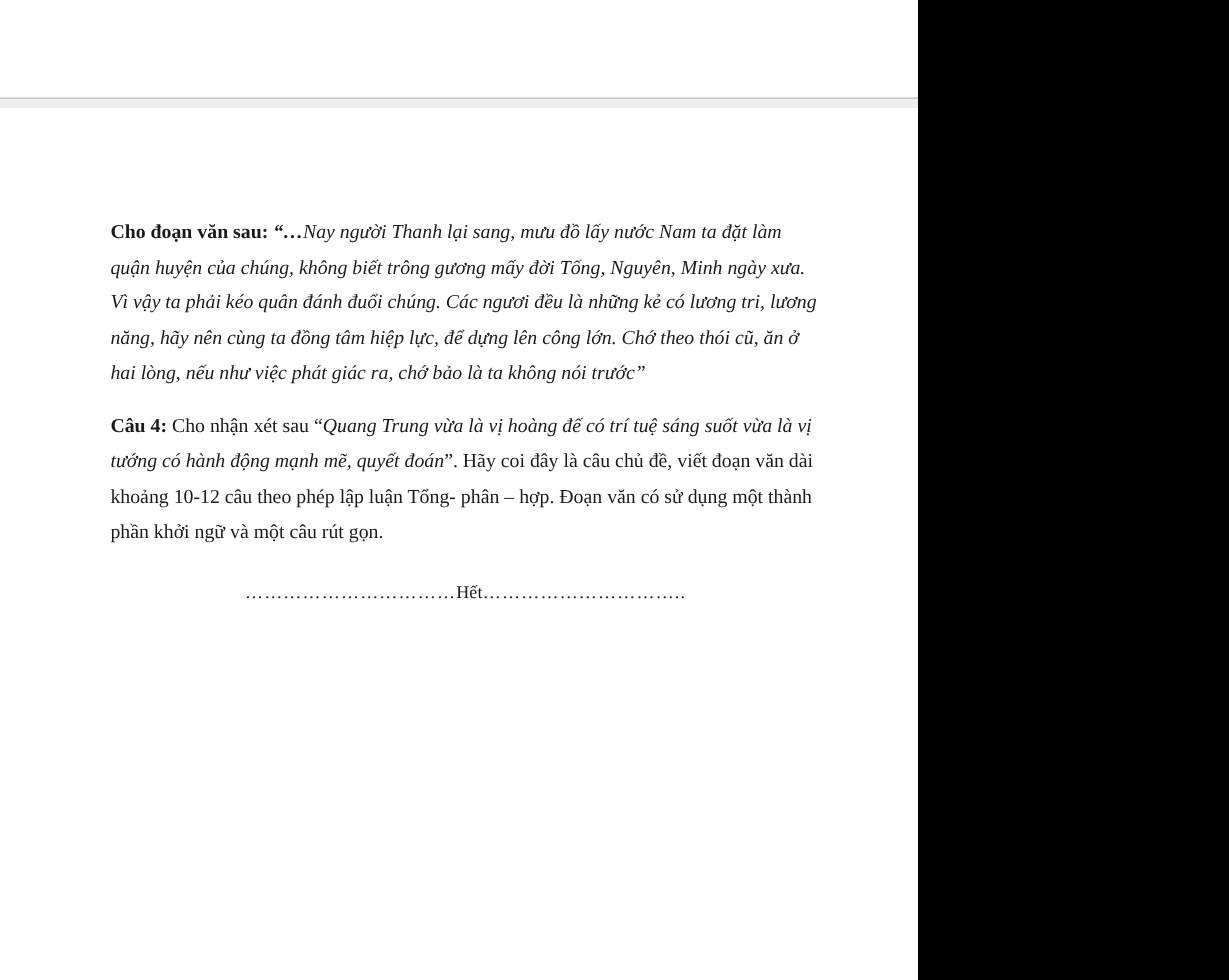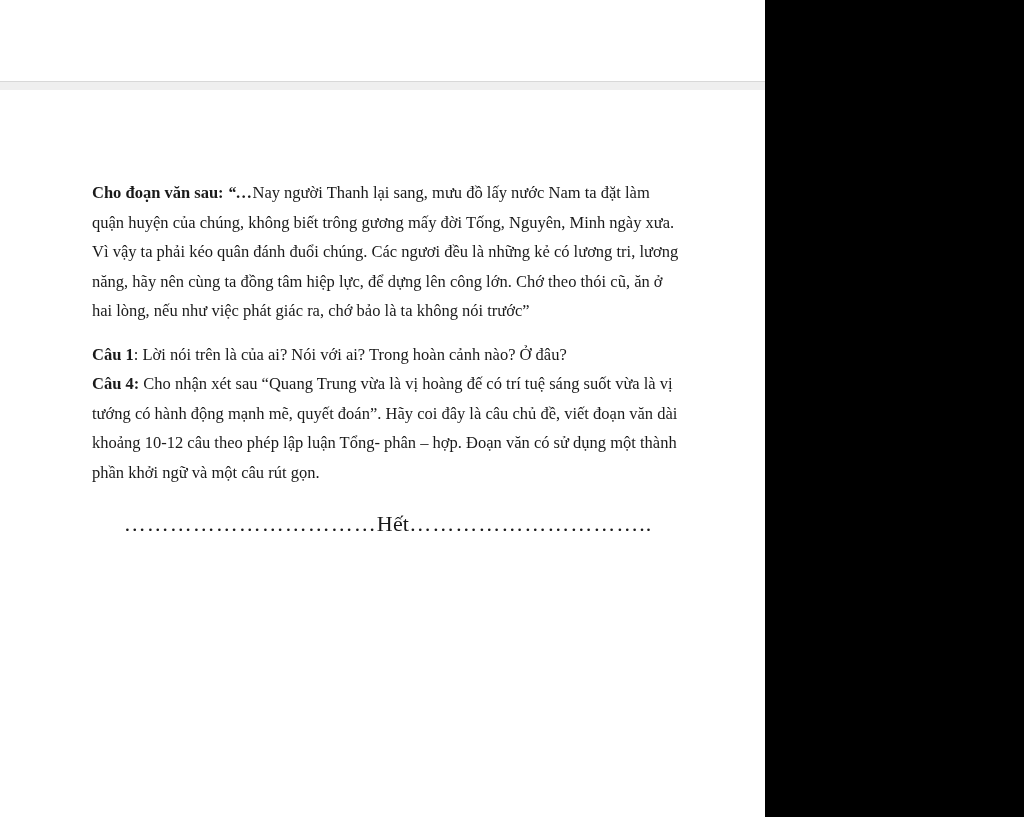--- a/index.html
+++ b/index.html
@@ -67,29 +67,30 @@
   .intro {
     margin-bottom: 14px;
   }
   .q {
     margin-bottom: 0;
   }
   .lbl {
     font-weight: bold;
   }
   .it {
+    font-style: italic;
   }
   .bi {
     font-weight: bold;
     font-style: italic;
   }
   .endline {
     text-align: center;
     margin-top: 22px;
-    font-size: 22px;
+    font-size: 15px;
     letter-spacing: 0.2px;
     color: #1a1a1a;
   }
   .dots {
     letter-spacing: 1px;
   }
 </style>
 </head>
 <body>
 
@@ -99,23 +100,20 @@
   <div class="page-gap"></div>
 
   <div class="page-main">
     <div class="doc-body">
 
       <p class="para intro">
         <span class="lbl">Cho đoạn văn sau:</span>
         <span class="bi">“…</span><span class="it">Nay người Thanh lại sang, mưu đồ lấy nước Nam ta đặt làm quận huyện của chúng, không biết trông gương mấy đời Tống, Nguyên, Minh ngày xưa. Vì vậy ta phải kéo quân đánh đuổi chúng. Các ngươi đều là những kẻ có lương tri, lương năng, hãy  nên cùng ta đồng tâm hiệp lực, để dựng lên công lớn. Chớ theo thói cũ, ăn ở hai lòng, nếu như việc phát giác ra, chớ bảo là ta không nói trước”</span>
       </p>
 
-      <p class="para q">
-        <span class="lbl">Câu 1</span><span>: </span><span>Lời nói trên là của ai? Nói với ai? Trong hoàn cảnh nào? Ở đâu?</span>
-      </p>
 
 
 
       <p class="para q">
         <span class="lbl">Câu 4:</span><span> </span><span>Cho nhận xét sau “</span><span class="it">Quang Trung vừa  là vị hoàng đế có trí tuệ sáng suốt vừa là vị tướng có hành động mạnh mẽ, quyết đoán</span><span>”.  Hãy coi đây là câu chủ đề, viết đoạn văn dài khoảng 10-12 câu theo  phép lập luận Tổng- phân – hợp. Đoạn văn có sử dụng một thành phần khởi ngữ và một câu rút gọn.</span>
       </p>
 
       <p class="endline">
         <span class="dots">……………………………</span><span>Hết</span><span class="dots">…………………………..</span>
       </p>

